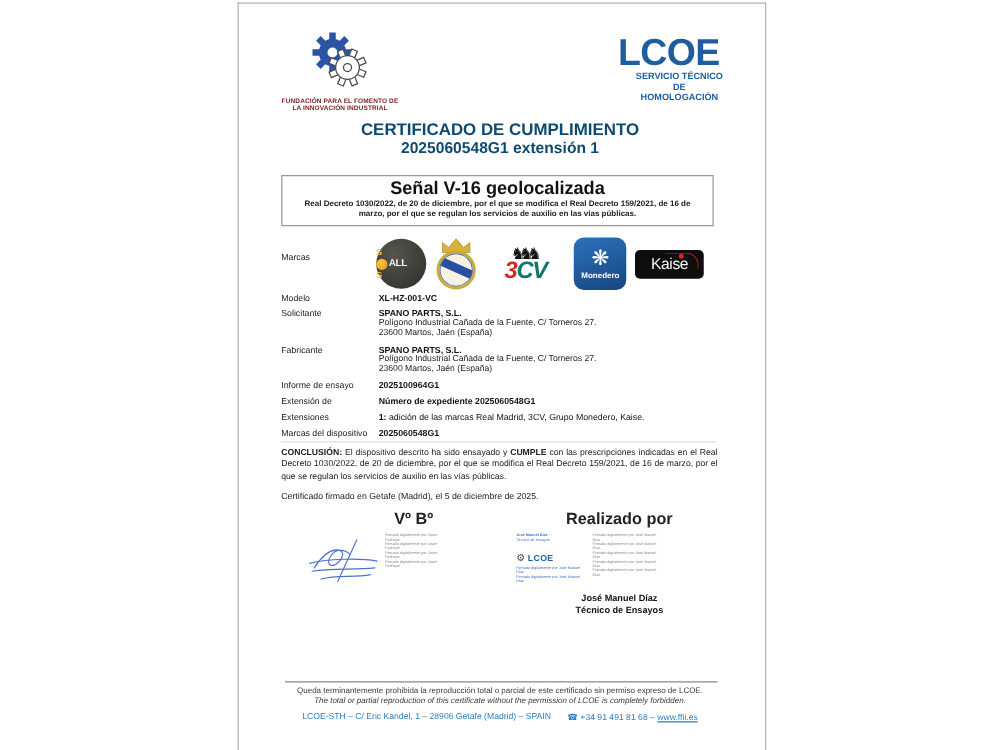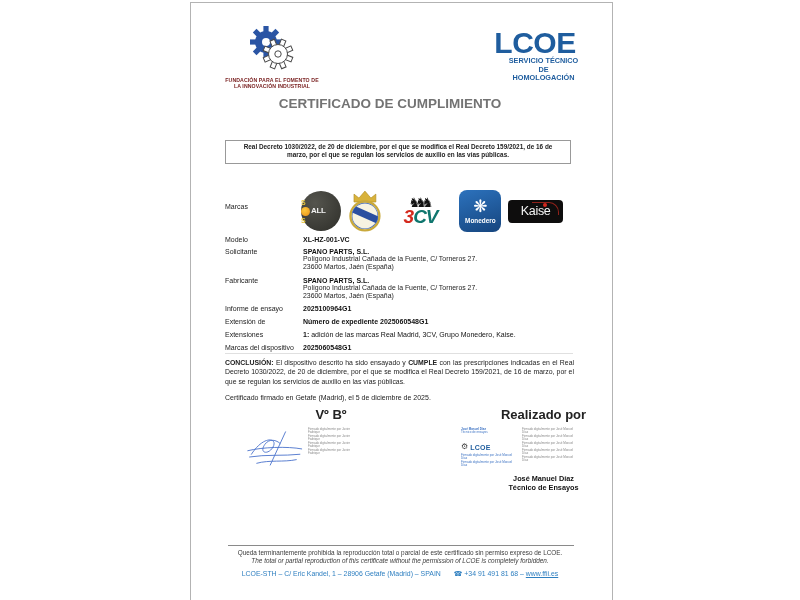--- a/index.html
+++ b/index.html
@@ -10,21 +10,21 @@
   .abs{position:absolute;}
 
   
   .foundation{left:26px;top:22px;width:110px;text-align:center;}
   .foundation .caption{font-size:5.2px;font-weight:bold;color:#7b2323;line-height:6px;letter-spacing:.1px;}
   .lcoe{left:300px;top:26px;width:88px;text-align:center;color:#1f5d9e;}
   .lcoe .wordmark{font-size:30px;font-weight:bold;line-height:28px;letter-spacing:-.5px;}
   .lcoe .sub{font-size:7.3px;font-weight:bold;line-height:8.5px;margin-left:17px;}
 
   
-  .title{left:24px;top:93px;width:350px;text-align:center;color:#737373;font-weight:bold;}
+  .title{left:34px;top:93px;width:350px;text-align:center;color:#0c4a6e;font-weight:bold;}
   .title .t1{font-size:13.5px;line-height:15px;}
   .title .t2{font-size:12.5px;line-height:15px;}
 
   
   .subject-box{left:34px;top:137px;width:346px;border:1px solid #999;text-align:center;padding:2px 8px 4px 8px;box-sizing:border-box;background:#fff;}
   .subject-box .bt{font-size:14.5px;font-weight:bold;color:#111;line-height:17px;}
   .subject-box .bs{font-size:6.4px;font-weight:bold;color:#222;line-height:7.8px;}
 
   
   .flabel{left:34px;font-size:7px;color:#222;}
@@ -59,21 +59,21 @@
   
   .sep{left:34px;top:350px;width:348px;border-top:1px solid #e0e0e0;height:0;}
 
   
   .conclusion{left:34px;top:355px;width:349px;font-size:6.9px;line-height:9.4px;color:#222;text-align:justify;}
   .signedline{left:34px;top:391px;width:349px;font-size:7px;color:#222;}
 
   
   .sigcol{text-align:center;}
   .sig-left{left:55px;top:404px;width:170px;}
-  .sig-right{left:222px;top:404px;width:165px;margin-left:48px;}
+  .sig-right{left:222px;top:404px;width:165px;}
   .sighead{font-size:13px;font-weight:bold;color:#222;}
   .stamp-row{display:flex;justify-content:center;align-items:flex-start;margin-top:5px;height:44px;gap:3px;}
   .tinygray{width:120px;text-align:left;color:#8a8a8a;font-size:6px;line-height:7px;
     transform:scale(.5);transform-origin:0 0;}
   .tinyblue{width:116px;text-align:left;color:#3f74c4;font-size:6px;line-height:7px;
     transform:scale(.5);transform-origin:0 0;}
   .stamp-left-col{width:58px;text-align:left;}
   .stamp-lcoe-row{display:flex;align-items:center;gap:2px;margin:2px 0;}
   .stamp-gear{font-size:8px;color:#444;line-height:8px;}
   .stamp-lcoe{font-size:7px;font-weight:bold;color:#1f5d9e;letter-spacing:.3px;}
@@ -129,23 +129,25 @@
     </div>
 
     <div class="abs lcoe">
       <div class="wordmark">LCOE</div>
       <div class="sub">SERVICIO TÉCNICO DE</div>
       <div class="sub">HOMOLOGACIÓN</div>
     </div>
 
     <div class="abs title">
       <div class="t1">CERTIFICADO DE CUMPLIMIENTO</div>
+      <div class="t2">2025060548G1 extensión 1</div>
     </div>
 
     <div class="abs subject-box">
+      <div class="bt">Señal V-16 geolocalizada</div>
       <div class="bs">Real Decreto 1030/2022, de 20 de diciembre, por el que se modifica el Real Decreto 159/2021, de 16 de marzo, por el que se regulan los servicios de auxilio en las vías públicas.</div>
     </div>
 
     <div class="abs flabel" style="top:200px;">Marcas</div>
     <div class="abs brands">
       <div class="sosall">
         <span class="s">S</span>
         <span class="mid">
           <span class="sun"></span>
           <span class="all">ALL</span>

